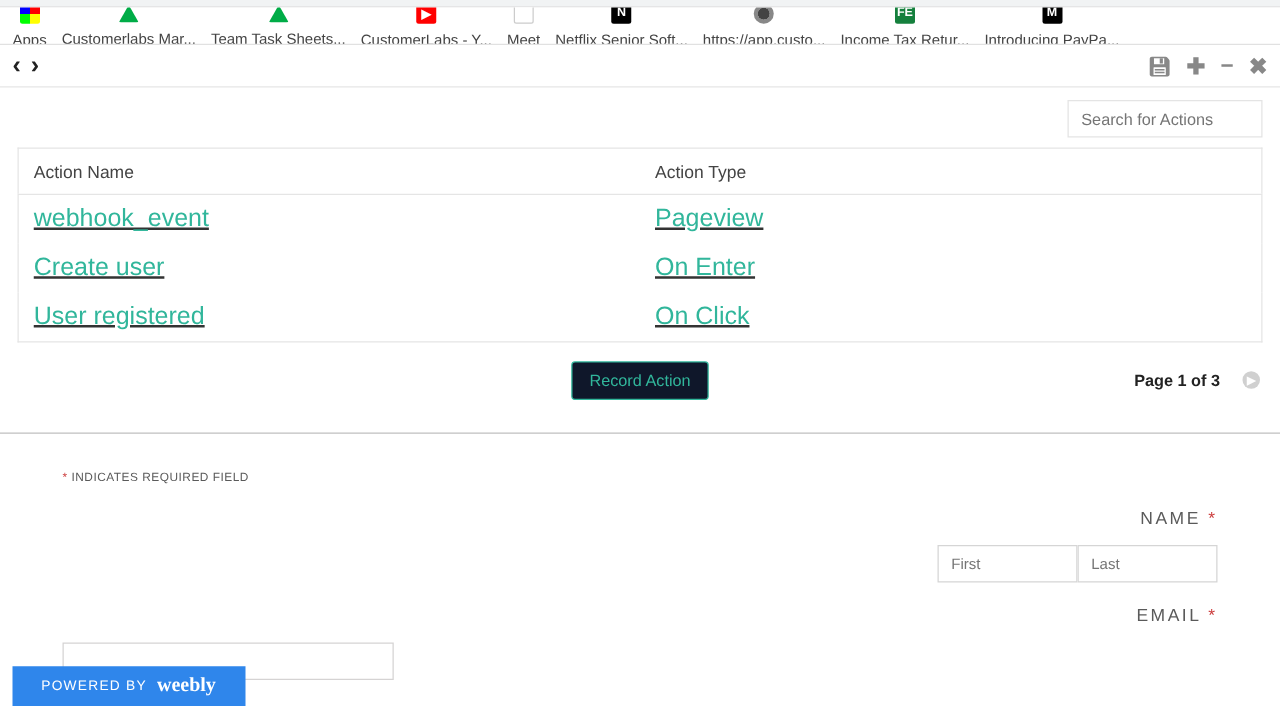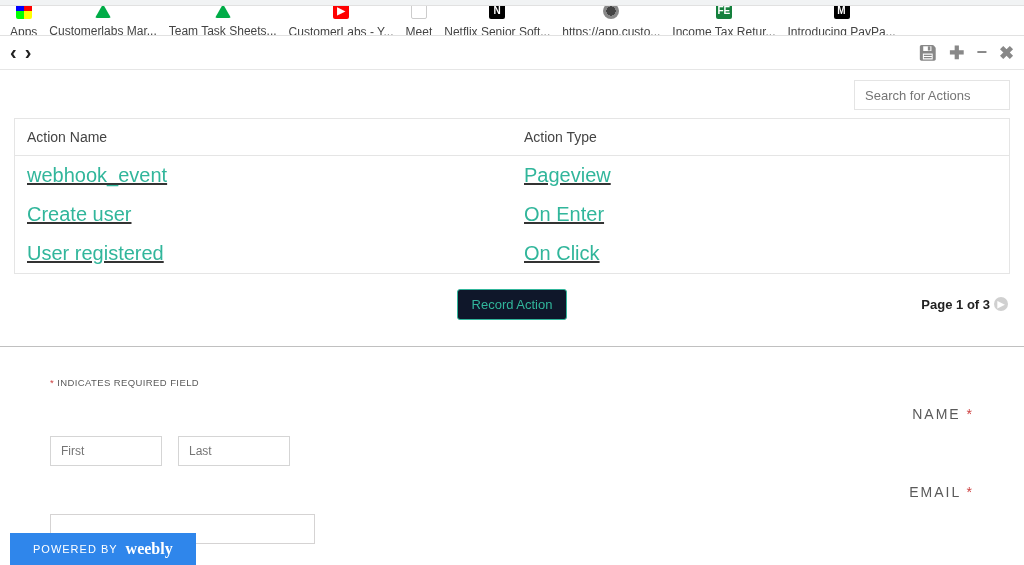--- a/index.html
+++ b/index.html
@@ -25,28 +25,28 @@
   .tool-btn { font-size:18px; color:#888; cursor:pointer; font-weight:bold; }
   .content-wrap { padding:10px 14px 0 14px; }
   .search-row { display:flex; justify-content:flex-end; margin-bottom:8px; }
   .search-input { width:156px; height:30px; border:1px solid #e4e4e4; padding:0 10px; font-size:13px; color:#888; }
   .actions-table { width:100%; border:1px solid #e5e5e5; border-collapse:collapse; }
   .actions-table th { text-align:left; font-weight:400; color:#444; padding:10px 12px; border-bottom:1px solid #e5e5e5; font-size:14px; }
   .actions-table td { padding:8px 12px; font-size:20px;text-decoration:underline; }
   .actions-table td a { color:#31b69b; text-decoration:none; }
   .table-footer { display:flex; align-items:center; justify-content:center; position:relative; margin-top:12px; height:36px; }
   .record-btn { border:1px solid #31b69b; color:#31b69b; background:#0f172a; padding:7px 14px; font-size:13px; border-radius:3px; cursor:pointer; }
-  .pager { position:absolute; right:2px; display:flex; align-items:center; gap:4px; font-weight:bold; font-size:13px; color:#222; }
+  .pager { position:absolute; right:2px; display:flex; align-items:center; gap:18px; font-weight:bold; font-size:13px; color:#222; }
   .pager-next { width:14px; height:14px; border-radius:50%; background:#d0d0d0; color:#fff; display:flex; align-items:center; justify-content:center; font-size:9px; cursor:pointer; }
   .section-divider { border:none; border-top:1px solid #c0c0c0; margin-top:24px; }
   .form-wrap { padding:30px 50px 0 50px; color:#5a5a5a; }
   .req-note { font-size:9.5px; letter-spacing:0.4px; margin-bottom:18px; }
   .req-ast { color:#cc3e3e; }
   .field-label { font-size:14px; letter-spacing:2px; margin-bottom:14px;text-align:right; }
-  .name-row { display:flex; gap:16px; margin-bottom:18px; }
+  .name-row { display:flex; margin-bottom:18px;justify-content:flex-end; }
   .name-row input { width:112px; height:30px; border:1px solid #d5d5d5; padding:0 10px; font-size:12px; color:#888; }
   .email-input, .comment-input { width:265px; height:30px; border:1px solid #d5d3d3; padding:0 10px; font-size:12px; }
   .email-block { margin-bottom:18px; }
   .weebly-badge { position:fixed; left:10px; bottom:0; height:32px; padding:0 23px; background:#2f86eb; color:#fff; display:flex; align-items:center; gap:8px; font-size:11px; letter-spacing:1px; cursor:pointer; }
   .weebly-logo { font-family:Georgia,serif; font-size:16px; font-weight:bold; letter-spacing:0; }
   .browser-top-relative { position:relative; }
 </style>
 </head>
 <body>
 

